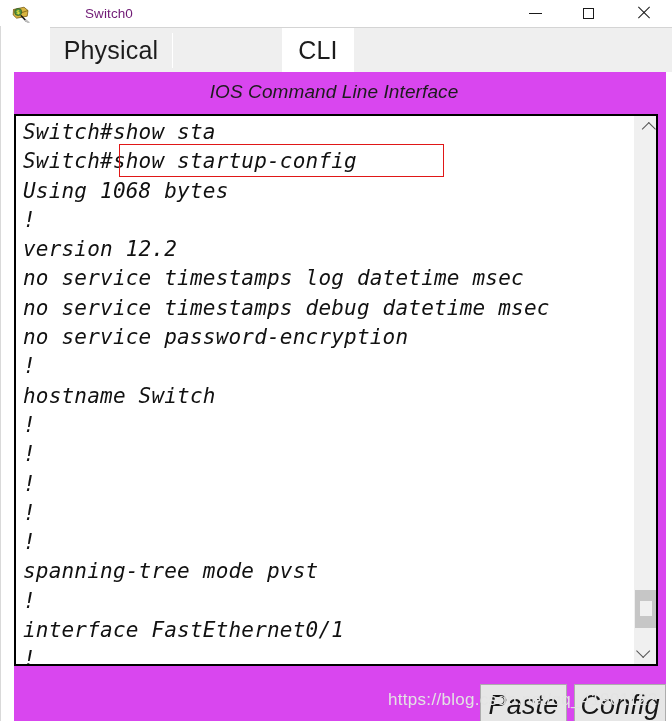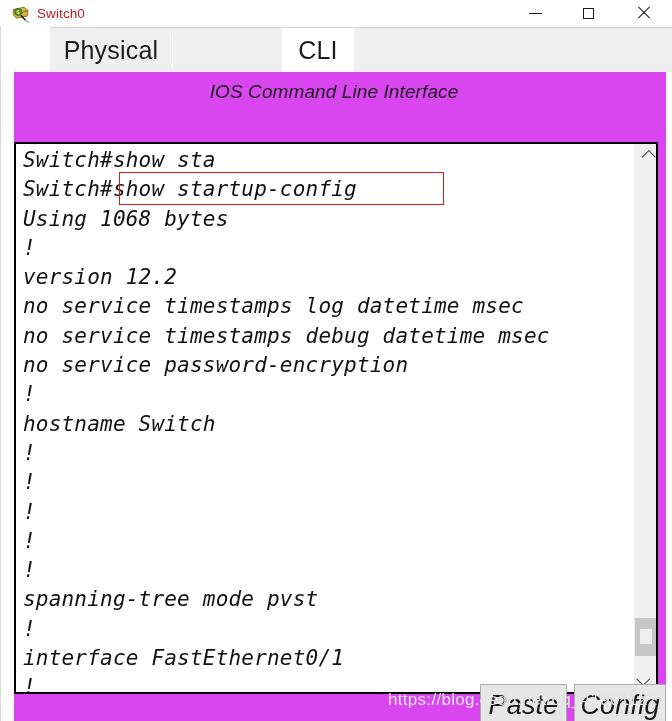--- a/index.html
+++ b/index.html
@@ -43,23 +43,24 @@
     gap: 7px;
   }
   #app-icon {
     width: 19px;
     height: 19px;
     position: relative;
     flex: none;
   }
   #title-text {
     font-size: 13.5px;
-    color: #b91c1c;
+    color: #701a75;
     letter-spacing: 0.1px;
     white-space: nowrap;
+    margin-left: 48px;
   }
   .wincontrol {
     position: absolute;
     top: 0;
     height: 26px;
     width: 46px;
     display: flex;
     align-items: center;
     justify-content: center;
     cursor: default;
@@ -156,21 +157,20 @@
   #terminal {
     position: absolute;
     left: 0px;
     top: 42px;
     width: 644px;
     height: 552px;
     border: 2px solid #000000;
     background: #ffffff;
     box-sizing: border-box;
     overflow: hidden;
-    margin-top: 28px;
   }
   #term-text {
     position: absolute;
     left: 7px;
     top: 2px;
     width: 614px;
     font-family: "DejaVu Sans Mono", "Liberation Mono", monospace;
     font-size: 21px;
     line-height: 29.3px;
     color: #111111;

